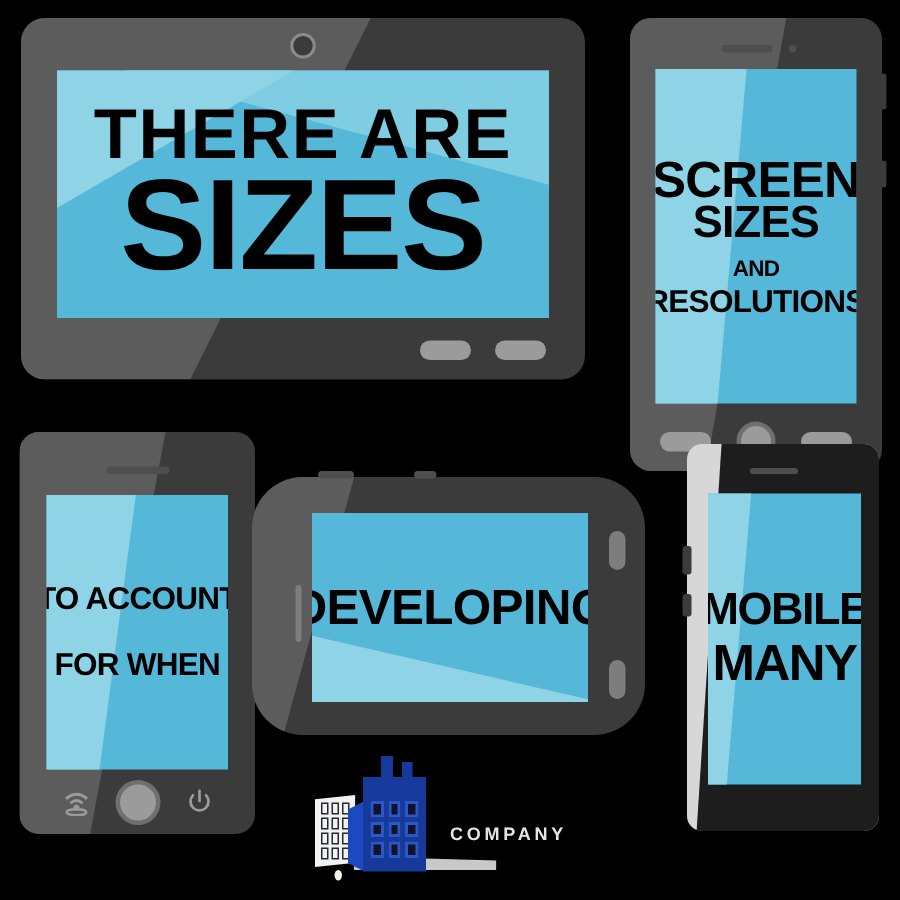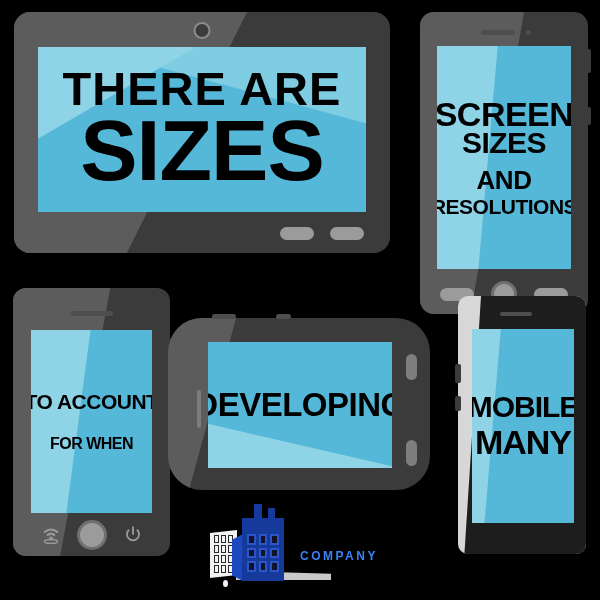--- a/index.html
+++ b/index.html
@@ -121,39 +121,39 @@
   }
   #tp-speaker { left: 50%; transform: translateX(-50%); margin-left: -6px; top: 18px; width: 34px; height: 5px; }
   #tp-cam { position: absolute; top: 18px; left: 50%; margin-left: 22px; width: 5px; height: 5px; border-radius: 50%; background: #4e4e4e; }
   #tp-btnL { left: 20px; bottom: 13px; width: 34px; height: 13px; }
   #tp-btnR { right: 20px; bottom: 13px; width: 34px; height: 13px; }
   #tp-home { left: 50%; transform: translateX(-50%); bottom: 7px; width: 26px; height: 26px; }
   #tp-key1 { right: -3px; top: 37px; width: 4px; height: 24px; background: #3b3b3b; }
   #tp-key2 { right: -3px; top: 95px; width: 4px; height: 18px; background: #3b3b3b; }
   #tablet-portrait .t1 { font-size: 34px; }
   #tablet-portrait .t2 { font-size: 30px; margin-top: -4px; }
-  #tablet-portrait .t3 { font-size: 26px; margin-top: 8px; }
+  #tablet-portrait .t3 { font-size: 15px; margin-top: 8px; }
   #tablet-portrait .t4 { font-size: 21px; margin-top: 3px; }
 
   
   #phone-left { left: 13px; top: 288px; width: 157px; height: 268px; }
   #phone-left .bezel { border-radius: 13px; }
   #phone-left .screen { left: 18px; top: 42px; right: 18px; bottom: 43px; }
   #phone-left .glare {
     clip-path: polygon(-5% -5%, 52% -5%, 27% 120%, -5% 120%);
     background: #8fd3e6;
   }
   #pl-speaker { left: 50%; transform: translateX(-50%); top: 23px; width: 42px; height: 5px; }
   #pl-home { left: 50%; transform: translateX(-50%); bottom: 6px; width: 30px; height: 30px; }
   #pl-wifi { position: absolute; left: 28px; bottom: 12px; width: 20px; height: 18px;
              color: #9b9b9b; font-size: 17px; line-height: 18px; text-align: center; }
   #pl-power { position: absolute; right: 27px; bottom: 12px; width: 20px; height: 18px;
               color: #9b9b9b; font-size: 18px; line-height: 18px; text-align: center; }
   #phone-left .p1 { font-size: 21px; }
-  #phone-left .p2 { font-size: 16px; margin-top: 23px; }
+  #phone-left .p2 { font-size: 21px; margin-top: 23px; }
 
   
   #phone-center { left: 168px; top: 318px; width: 262px; height: 172px; }
   #phone-center .bezel { border-radius: 34px; background: #3b3b3b; }
   #phone-center .bezel-light { clip-path: polygon(0 0, 26% 0, 8% 100%, 0 100%); }
   #phone-center .screen { left: 40px; top: 24px; right: 38px; bottom: 22px; }
   #phone-center .glare {
     clip-path: polygon(-5% 58%, 120% 100%, -5% 120%);
     background: #8fd3e6;
   }
@@ -230,21 +230,21 @@
   .win-grid-blue {
     position: absolute; left: 51px; top: 30px; width: 32px; height: 38px;
     display: grid; grid-template-columns: repeat(3, 1fr); grid-template-rows: repeat(3, 1fr);
     gap: 3px;
   }
   .win-grid-blue i { background: #11132a; border: 2px solid #2a56c8; box-sizing: border-box; display:block; }
   #dot-white { position: absolute; left: 27px; top: 76px; width: 5px; height: 7px; background: #f2f2f2; border-radius: 50%; }
   #logo-text {
     position: absolute; left: 104px; top: 45px;
     font-size: 12px; font-weight: bold; letter-spacing: 2.5px;
-    color: #3b82f6;
+    color: #e5e5e5;
   }
 </style>
 </head>
 <body>
 
 <div id="stage">
 
   <div class="device" id="tablet-landscape">
     <div class="bezel">
       <div class="bezel-light"></div>

